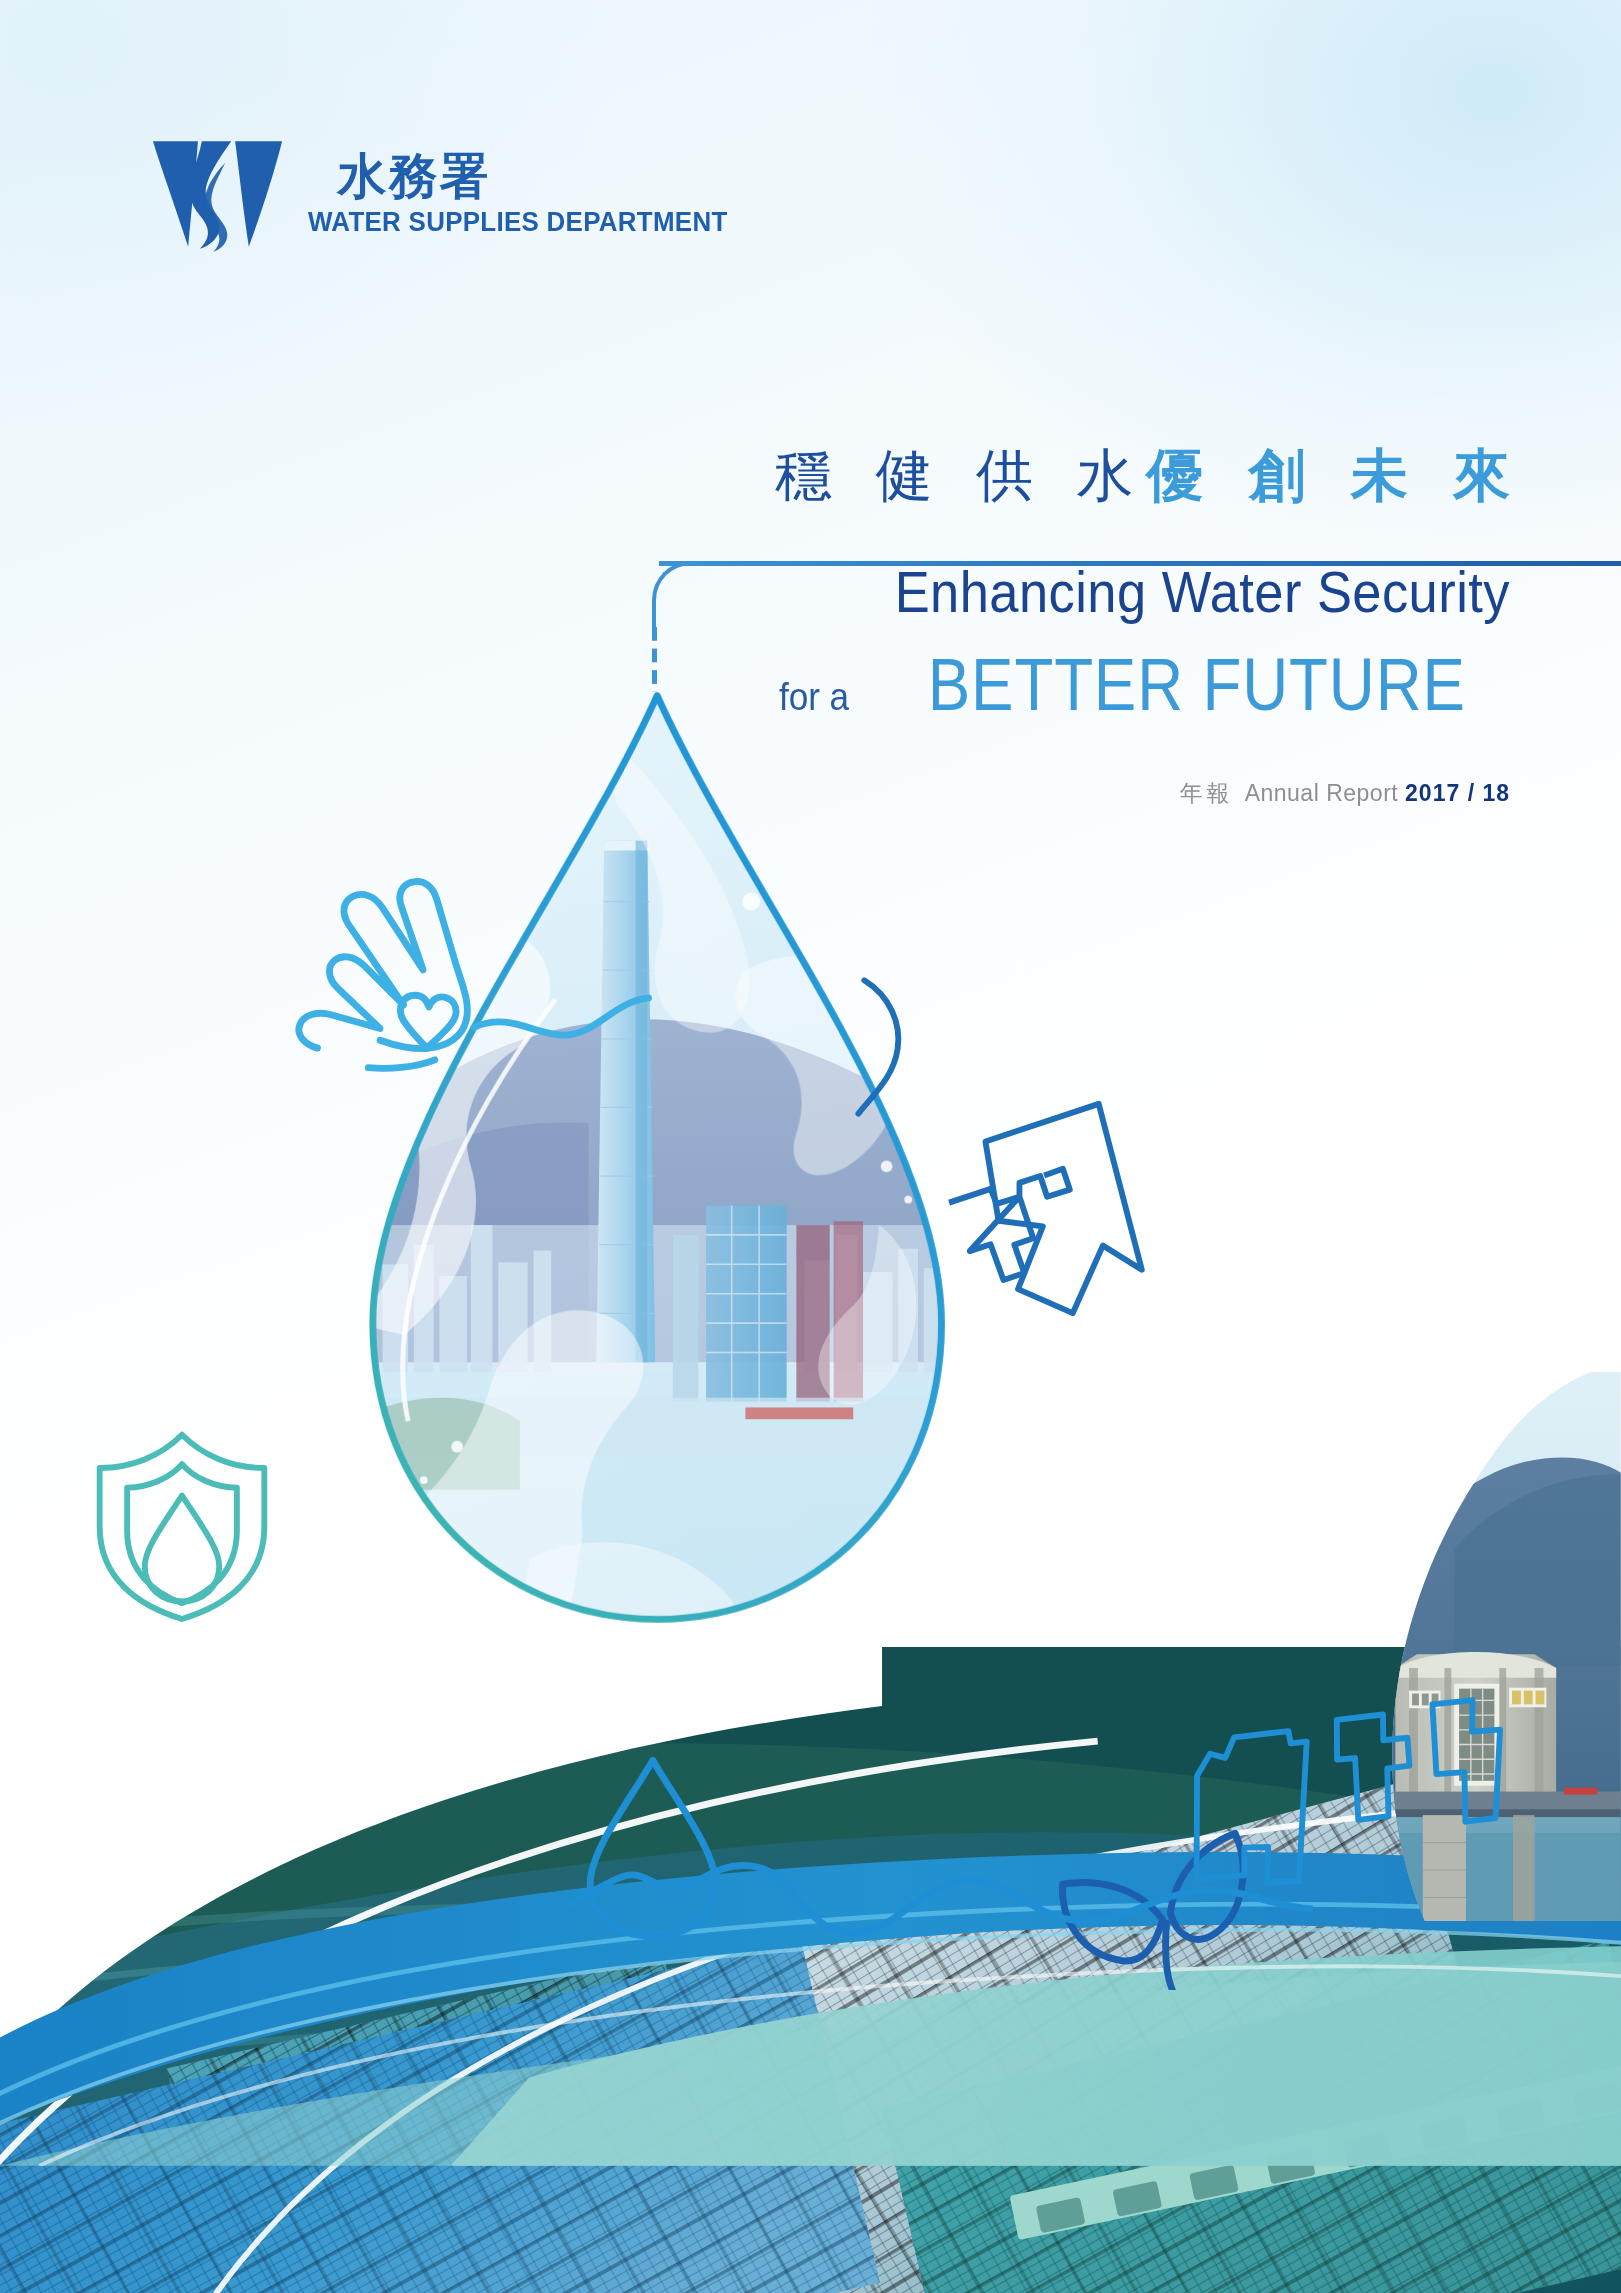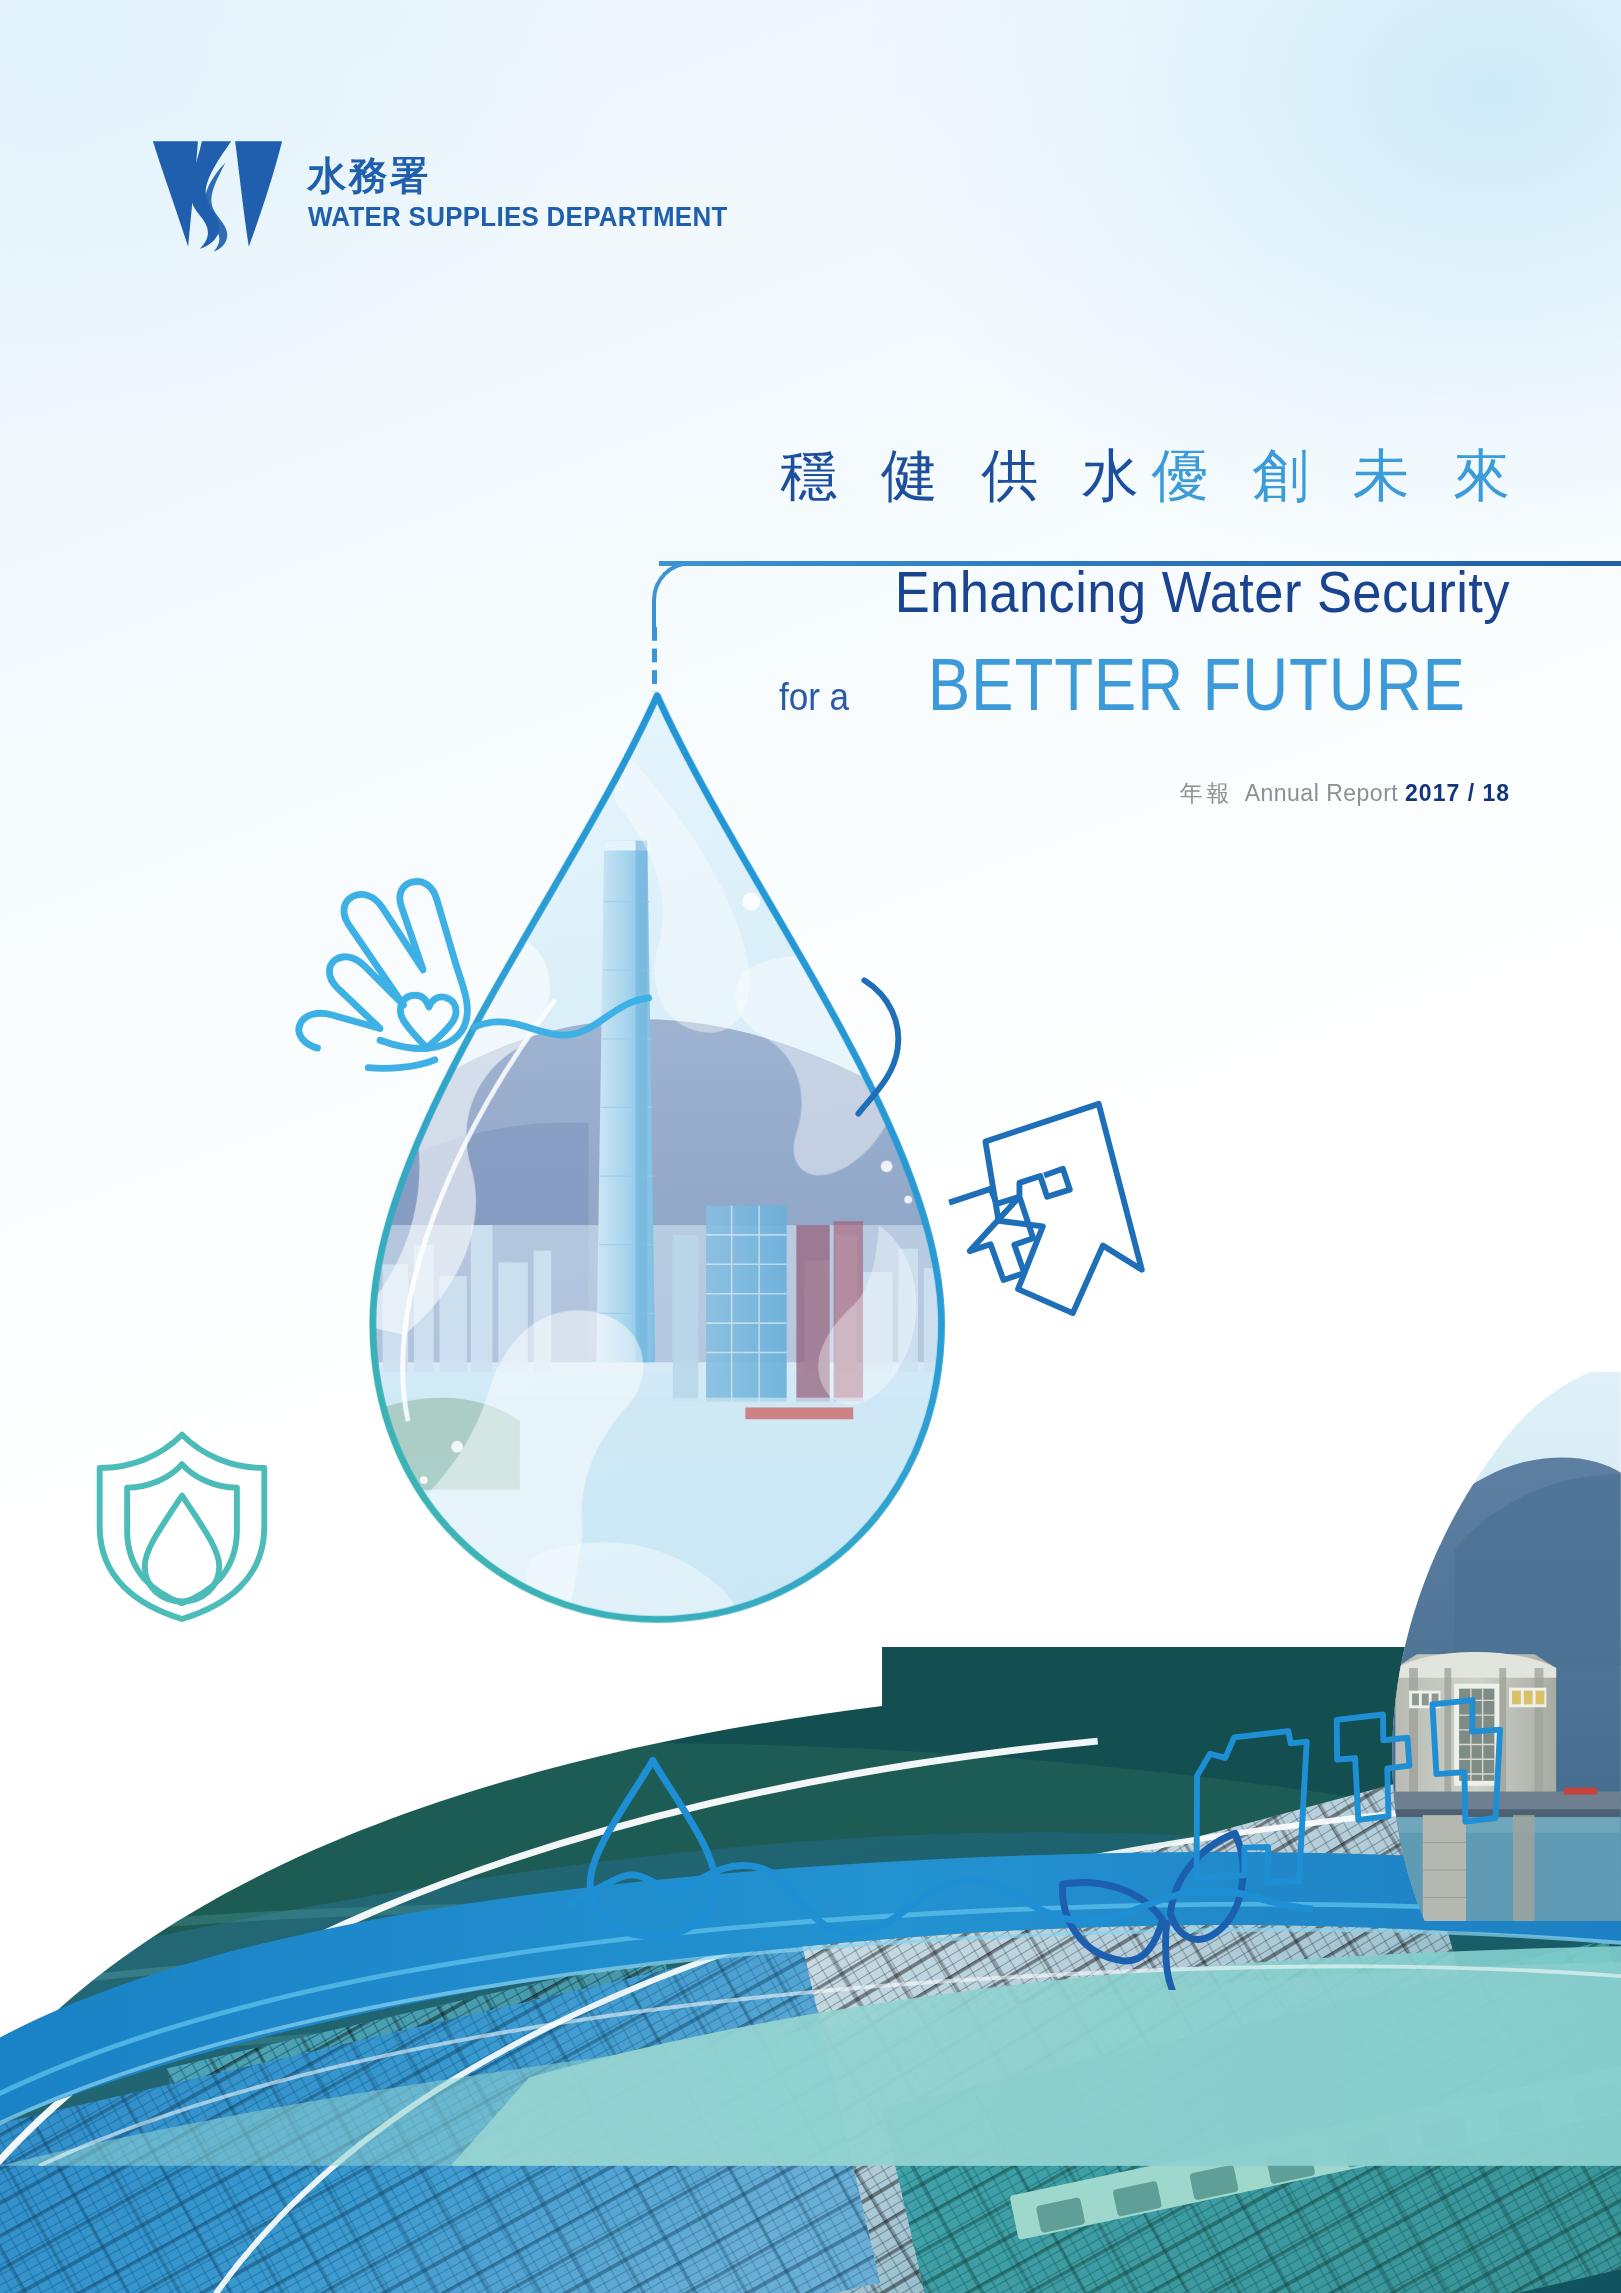--- a/index.html
+++ b/index.html
@@ -29,23 +29,24 @@
   }
 
   
   #logo {
     position: absolute;
     left: 149px; top: 135px;
     display: flex; align-items: center; gap: 21.6px;
   }
   #logo-mark { width: 137px; height: 118px; display:block; }
   .logo-text-cn {
-    font-size: 39px; font-weight: 700; color: #1f5fad;
+    font-size: 49px; font-weight: 700; color: #1f5fad;
     letter-spacing: 2px; line-height: 1.1;
     font-family: Liberation Serif, serif;
+    margin-left: 30px;
   }
   .logo-text-en {
     font-size: 27px; font-weight: 700; color: #1f5fad;
     letter-spacing: 0.3px; line-height: 1.15;
     margin-top: 3.9px;
     transform: scaleX(.96); transform-origin: left center;
     font-family: "Liberation Sans", sans-serif;
   }
 
   
@@ -57,21 +58,21 @@
   }
   .title-cn {
     font-family: "DejaVu Sans", sans-serif;
     font-size: 57px;
     letter-spacing: 12.7px;
     line-height: 1.05;
     white-space: nowrap;
     margin-right: -12.7px;
   }
   .title-cn .seg-a { color: #1d4f9e; font-weight: 400; }
-  .title-cn .seg-b { color: #3c9cd9; font-weight: 400; }
+  .title-cn .seg-b { color: #3c9cd9; font-weight: 700; }
 
   .rule-line {
     position: absolute;
     left: 659px; top: 561px;
     width: 963px; height: 4.9px;
     background: linear-gradient(90deg, #3d93d4 0%, #2f7dc4 35%, #215da8 100%);
     border-top-left-radius: 0;
   }
   .rule-elbow {
     position: absolute;

